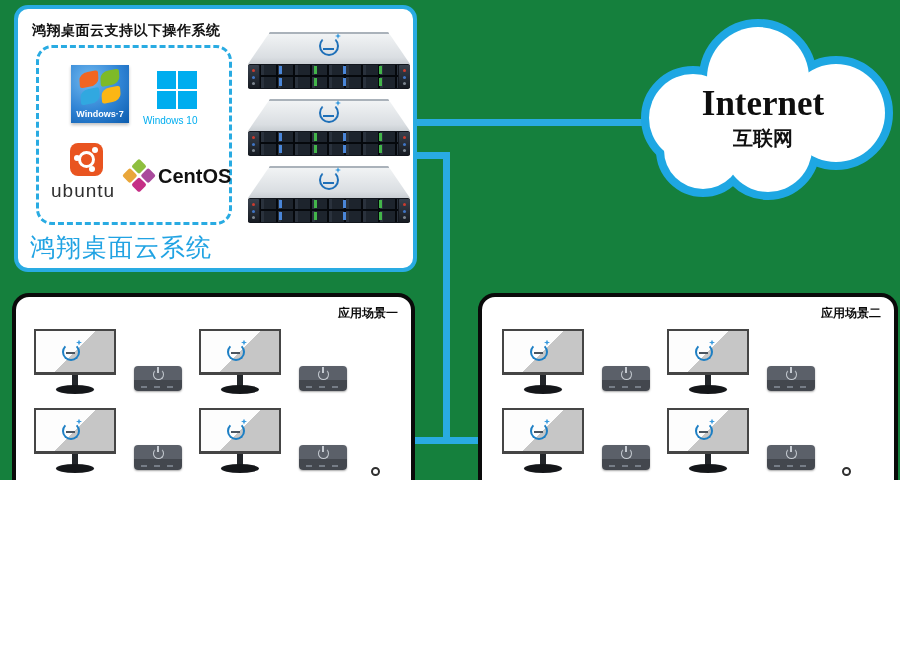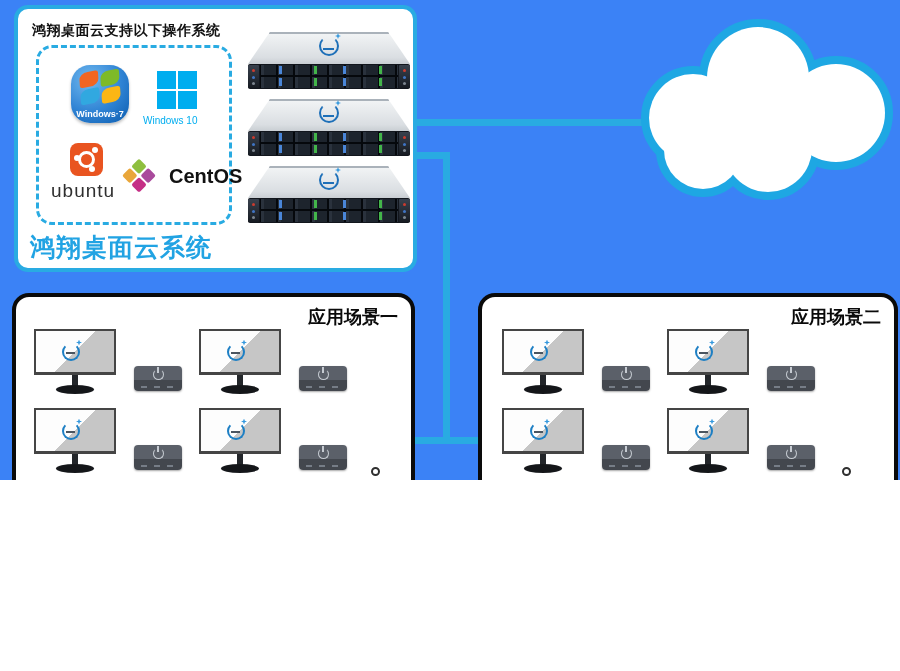--- a/index.html
+++ b/index.html
@@ -1,35 +1,35 @@
 <!DOCTYPE html>
 <html><head>
 <meta charset="utf-8">
 <style>
   * { margin:0; padding:0; box-sizing:border-box; }
   html,body { background:#ffffff; }
   body { font-family:"Liberation Sans", sans-serif; }
-  .canvas { position:relative; width:900px; height:480px; background:#3b82f6; overflow:hidden; }
+  .canvas { position:relative; width:900px; height:480px; background:#15803d; overflow:hidden; }
 
   
   .line { position:absolute; background:#29abe2; }
   .line-internet { left:414px; top:119px; width:234px; height:7px; }
   .line-stub     { left:414px; top:152px; width:36px;  height:7px; }
   .line-vert     { left:443px; top:152px; width:7px;   height:292px; }
   .line-tee      { left:414px; top:437px; width:65px;  height:7px; }
 
   
   .cloud-room { position:absolute; left:14px; top:5px; width:403px; height:267px;
     background:#fff; border:4px solid #29abe2; border-radius:14px; }
   .room-title { position:absolute; left:14px; top:13px; font-size:14px; font-weight:bold;
     color:#111; letter-spacing:.5px; }
   .os-box { position:absolute; left:18px; top:36px; width:196px; height:180px;
     border:3px dashed #29abe2; border-radius:16px; }
 
-  .win7 { position:absolute; left:32px; top:17px; width:58px; height:58px; border-radius:19px;
+  .win7 { position:absolute; left:32px; top:17px; width:58px; height:58px; border-radius:0;
     background:radial-gradient(circle at 32% 26%, #71b9ef, #2f83d4 55%, #0c5cae 100%);
     box-shadow:0 2px 3px rgba(0,0,0,.25); }
   .w7-flag { position:absolute; left:9px; top:6px; width:40px; height:32px;
     display:grid; grid-template-columns:19px 19px; grid-template-rows:15px 15px; gap:2px;
     transform:rotate(-4deg); }
   .w7-flag i { border-radius:45% 15% 45% 15%; transform:skewY(-7deg); }
   .w7-flag .p1 { background:#f26522; } .w7-flag .p2 { background:#7eba28; }
   .w7-flag .p3 { background:#31a8e0; } .w7-flag .p4 { background:#fcb614; }
   .w7-label { position:absolute; left:0; right:0; bottom:4px; text-align:center;
     color:#fff; font-size:9px; font-weight:bold; }
@@ -49,23 +49,23 @@
   .ubu-icon .d1 { left:22px; top:4px; } .ubu-icon .d2 { left:4px; top:12px; }
   .ubu-icon .d3 { left:19px; top:23px; }
   .ubu-label { display:block; margin-top:4px; color:#2f2f2f; font-size:19px; letter-spacing:1px; }
 
   .cos { position:absolute; left:87px; top:113px; width:108px; }
   .cos-icon { position:absolute; left:0; top:3px; width:26px; height:26px; transform:rotate(45deg);
     display:grid; grid-template-columns:11px 11px; grid-template-rows:11px 11px; gap:2px; }
   .cos-icon i { border-radius:2px; }
   .cos-icon .c1 { background:#8fbf3f; } .cos-icon .c2 { background:#a94a9c; }
   .cos-icon .c3 { background:#e9a63a; } .cos-icon .c4 { background:#c52f86; }
-  .cos-label { position:absolute; left:32px; top:4px; font-size:20px; font-weight:bold; color:#111;margin-left:11px; }
-
-  .sys-label { position:absolute; left:12px; top:222px; font-size:25px; font-weight:bold;
+  .cos-label { position:absolute; left:32px; top:4px; font-size:20px; font-weight:bold; color:#111; }
+
+  .sys-label { position:absolute; left:12px; top:222px; font-size:25px; font-weight:normal;
     color:#21a3e3; letter-spacing:1px; }
   .room-chip { position:absolute; left:297px; top:224px; width:94px; height:38px;
     background:#e4edf5; border-radius:11px; display:flex; align-items:center; justify-content:center;
     font-size:24px; color:#111; }
 
   
   .servers { position:absolute; left:230px; top:23px; width:162px; }
   .server { position:relative; width:162px; height:57px; margin-bottom:10px; }
   .stop { position:absolute; top:0; left:0; right:0; height:32px;
     background:linear-gradient(180deg,#f3f5f6,#dadee2 80%,#c9ced3);
@@ -97,21 +97,21 @@
   .cloud svg { position:absolute; left:0; top:0; }
   .cloud-text { position:absolute; left:0; right:0; top:68px; text-align:center; }
   .cloud-title { font-family:"Liberation Serif", serif; font-size:35px; font-weight:600; color:#0e0e0e; }
   .cloud-sub { margin-top:1px; font-size:20px; font-weight:bold; color:#111; }
 
   
   .scenario { position:absolute; top:293px; height:367px; background:#fff;
     border:4px solid #0a0a0a; border-radius:17px; }
   .sc1 { left:12px;  width:403px; }
   .sc2 { left:478px; width:420px;text-align:right; }
-  .sc-label { position:absolute; top:8px; right:13px; font-size:18px; font-weight:bold; color:#0a0a0a; }
+  .sc-label { position:absolute; top:8px; right:13px; font-size:12px; font-weight:bold; color:#0a0a0a; }
   .ws-grid { position:absolute; left:18px; top:32px; display:grid;
     grid-template-columns:165px 165px; row-gap:15px; }
   .sc2 .ws-grid { left:20px; }
   .dots { position:absolute; left:355px; top:170px; display:flex; flex-direction:column; gap:6px; }
   .sc2 .dots { left:360px; }
   .dot { width:9px; height:9px; border:2px solid #2f2f2f; border-radius:50%; background:#fff; }
 
   
   .ws { position:relative; width:148px; height:64px; }
   .monitor { position:absolute; left:0; top:0; width:82px; height:64px; }
@@ -251,20 +251,24 @@
         <circle cx="75" cy="134" r="40"></circle>
       </g>
       <g fill="#ffffff" stroke="none">
         <circle cx="65" cy="102" r="44"></circle>
         <circle cx="130" cy="62" r="51"></circle>
         <circle cx="208" cy="97" r="49"></circle>
         <circle cx="140" cy="132" r="44"></circle>
         <circle cx="75" cy="134" r="39"></circle>
       </g>
     </svg>
+    <div class="cloud-text">
+      <div class="cloud-title">Internet</div>
+      <div class="cloud-sub">互联网</div>
+    </div>
   </div>
 
   <div class="scenario sc1">
     <div class="sc-label">应用场景一</div>
     <div class="ws-grid">
   <div class="ws">
     <div class="monitor">
       <div class="screen">
         <span class="ring-logo"></span>
       </div>

